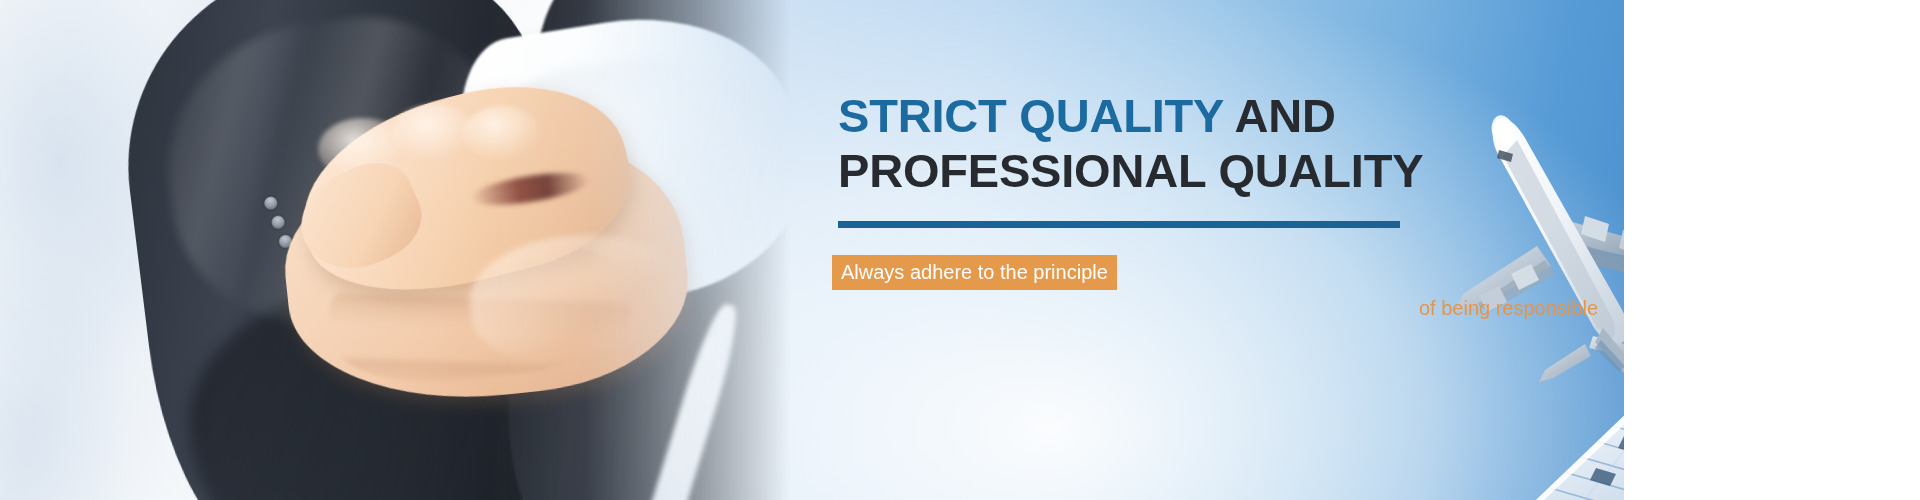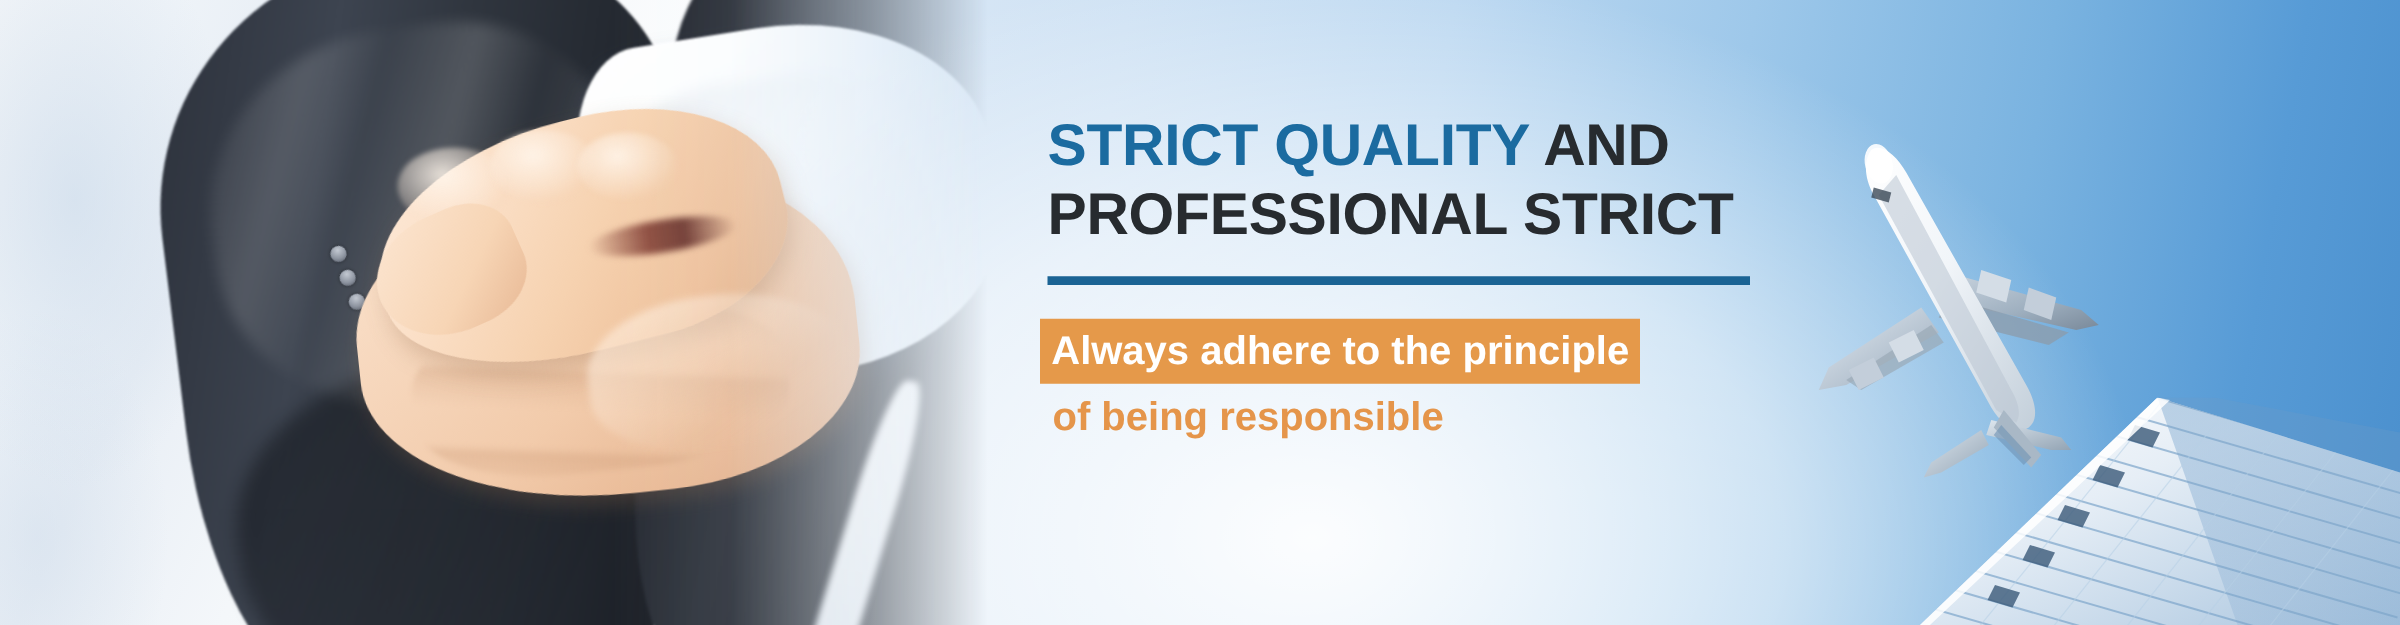--- a/index.html
+++ b/index.html
@@ -6,21 +6,21 @@
   * { margin:0; padding:0; box-sizing:border-box; }
   html, body {
     width:1920px; height:500px;
     overflow:hidden;
     font-family:"Liberation Sans", sans-serif;
     background:#ffffff;
   }
 
   .banner {
     position:relative;
-    width:1920px; height:500px;
+    width:1624px; height:500px;
     overflow:hidden;
     background:
       radial-gradient(ellipse 900px 620px at 1050px 430px,
                       rgba(255,255,255,0.95) 0%,
                       rgba(255,255,255,0.55) 42%,
                       rgba(255,255,255,0.0) 74%),
       linear-gradient(100deg,
         #e9eff5 0%,
         #e6eef7 18%,
         #dce9f6 32%,
@@ -250,34 +250,34 @@
   .headline .dark{ color:#272b2f; }
 
   .rule{
     margin-top:22px;
     width:562px; height:7px;
     background:#1a6394;
   }
 
   .sub{
     margin-top:27px;
-    font-size:32px;
+    font-size:20px;
     line-height:1.40;
     color:#e5954a;
-    font-weight:700;
+    font-weight:400;
     white-space:nowrap;
   }
   .sub .hl{
     display:inline-block;
     background:#e5994a;
     color:#ffffff;
     padding:3px 9px 4px 9px;
     margin-left:-6px;
   }
-  .sub .ln{ display:block; padding-left:4px; margin-top:4px; }
+  .sub .ln{ display:block; padding-left:4px; margin-top:4px;text-align:right; }
 </style>
 </head>
 <body>
 
 <div class="banner">
 
   <div class="photo">
     <div class="photo-bg"></div>
 
     <div class="suit-left"></div>
@@ -411,21 +411,21 @@
     </svg>
   </div>
 
   <div class="copy">
 
     <div class="headline">
       <div>
         <span class="blue">STRICT QUALITY</span>
         <span class="dark">AND</span>
       </div>
-      <div class="dark">PROFESSIONAL STRICT</div>
+      <div class="dark">PROFESSIONAL QUALITY</div>
     </div>
 
     <div class="rule"></div>
 
     <div class="sub">
       <span class="hl">Always adhere to the principle</span>
       <span class="ln">of being responsible</span>
     </div>
 
   </div>

